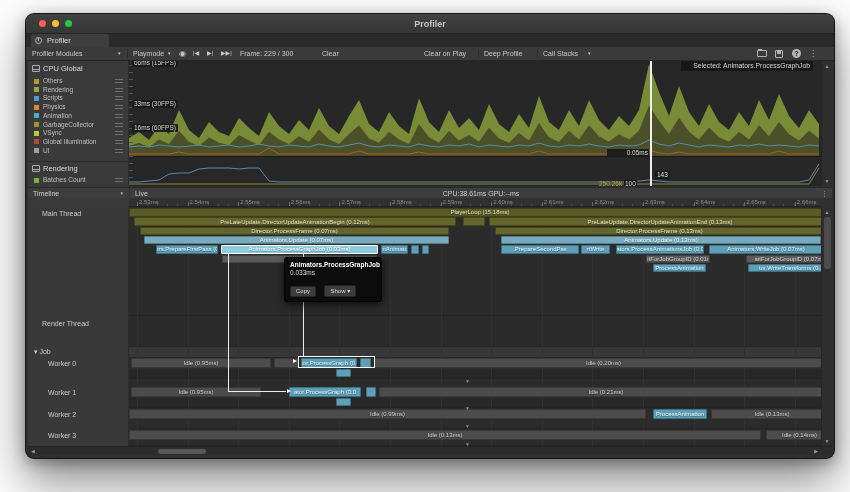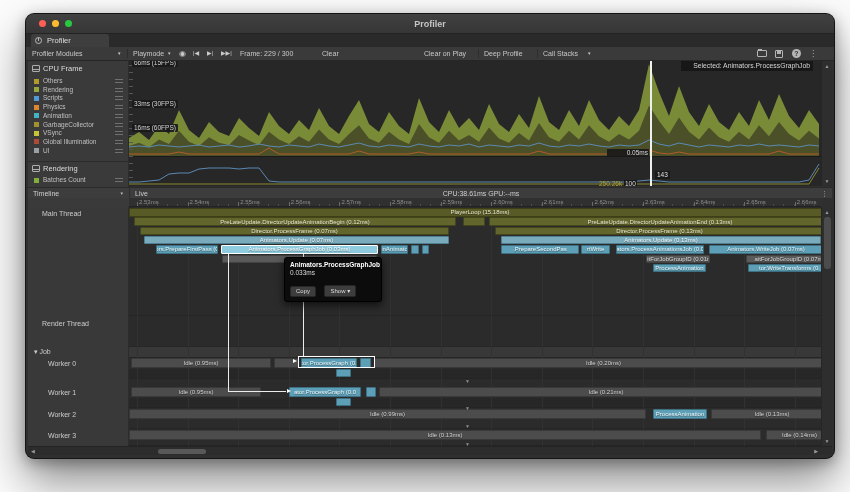--- a/index.html
+++ b/index.html
@@ -130,21 +130,21 @@
       <span class="tbi" style="left:517px;">Call Stacks</span>
       <span class="tbi" style="left:562px;font-size:5px;">▾</span>
       <span class="tbi ico-folder abs" style="left:731px;"></span>
       <span class="tbi ico-floppy abs" style="left:749px;"></span>
       <span class="tbi ico-help abs" style="left:766px;">?</span>
       <span class="tbi" style="left:783px;font-size:8px;color:#b5b5b5;">⋮</span>
     </div>
 
     <div id="mpanel" class="abs">
       <div class="mhead" style="top:3px;">
-        <span class="mico"></span><span>CPU Frame</span>
+        <span class="mico"></span><span>CPU Global</span>
       </div>
       <div id="cpu-legend">
           <div class="leg-row abs" style="top:16px;">
             <div class="leg-sw" style="background:#b29a2e;"></div>
             <div class="leg-tx">Others</div>
             <div class="leg-dh"></div>
           </div>
           <div class="leg-row abs" style="top:24.7px;">
             <div class="leg-sw" style="background:#99a83c;"></div>
             <div class="leg-tx">Rendering</div>

